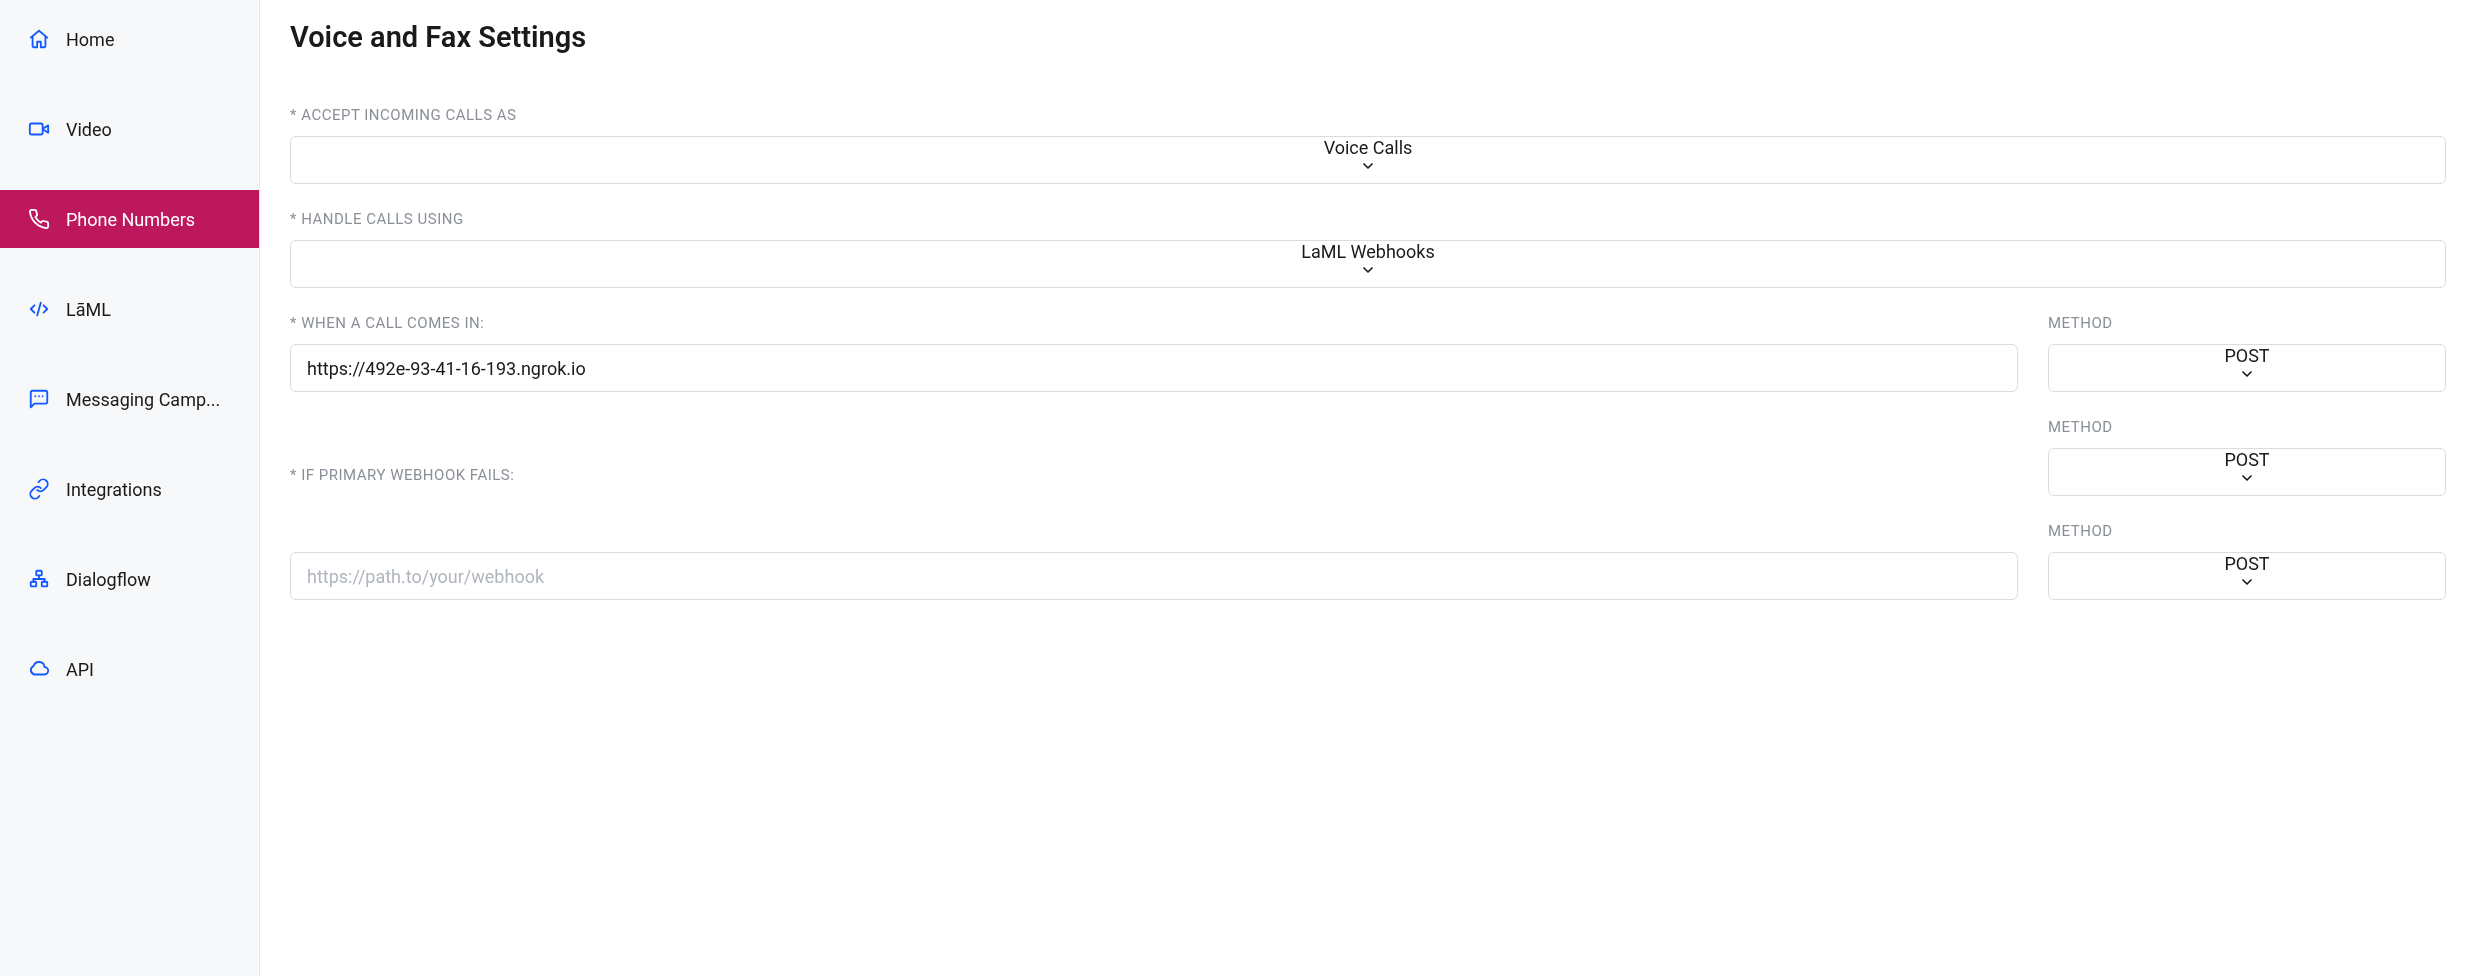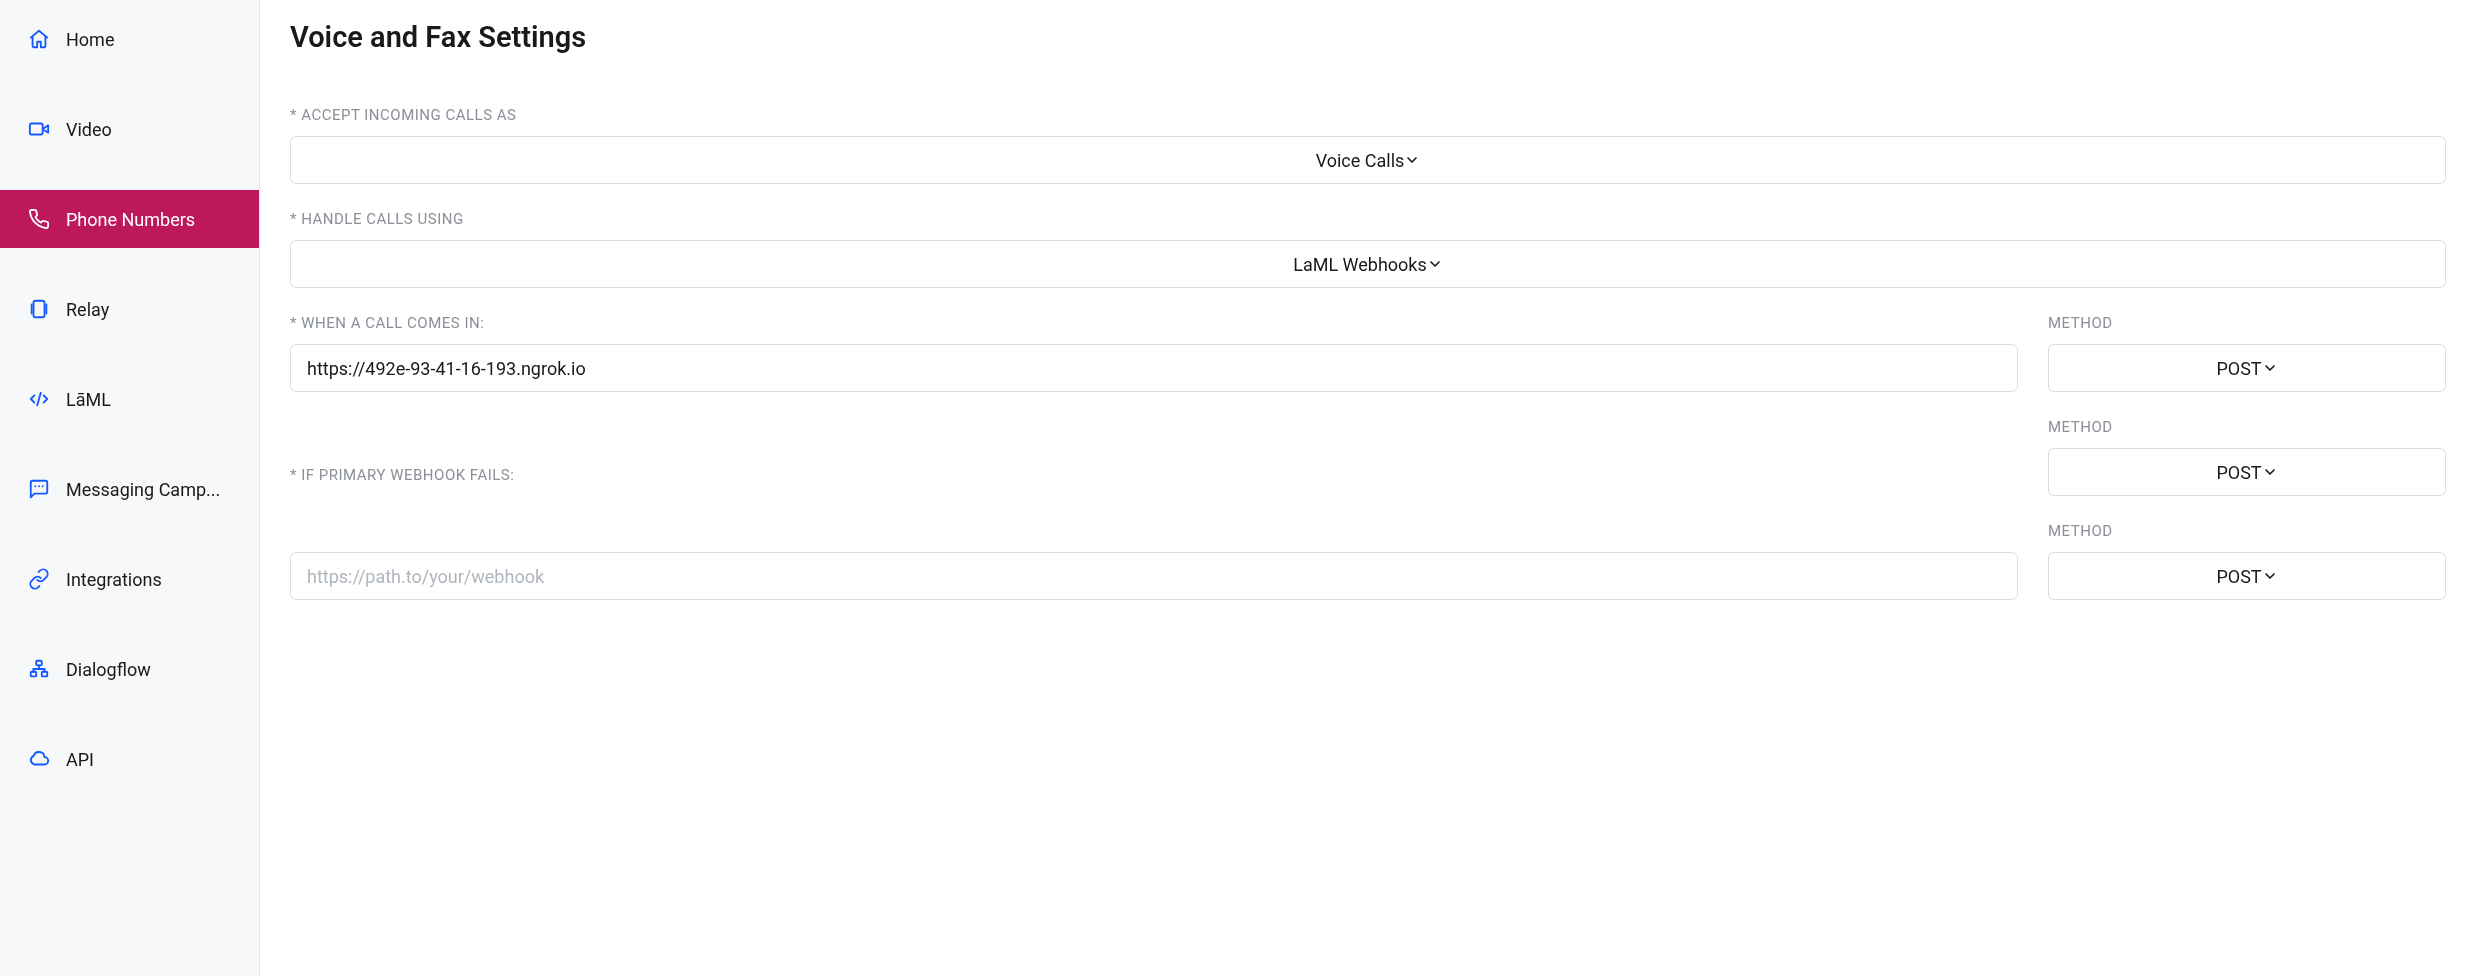--- a/index.html
+++ b/index.html
@@ -86,21 +86,21 @@
       padding: 0 16px;
       font-size: 18px;
       color: #1a1a1a;
       background: #ffffff;
       display: flex;
       align-items: center;
       position: relative;
     }
     .input::placeholder { color: #b0b6be; }
     .input { outline: none; }
-    .select { cursor: pointer; justify-content: center; }
+    .select { cursor: pointer; justify-content: flex-start; flex-direction: column; }
     .select .chevron {
       display: flex;
       align-items: center;
       color: #1a1a1a;
     }
     .select .chevron svg { width: 16px; height: 16px; }
     input.input { font-family: inherit; }
   </style>
 </head>
 <body>
@@ -124,30 +124,20 @@
     </span>
     <span class="label">Video</span>
   </div>
   <div class="sidebar-item active">
     <span class="icon">
       <svg viewBox="0 0 24 24" fill="none" stroke="currentColor" stroke-width="2" stroke-linecap="round" stroke-linejoin="round">
           <path d="M22 16.92v3a2 2 0 0 1-2.18 2 19.86 19.86 0 0 1-8.63-3.07 19.5 19.5 0 0 1-6-6A19.86 19.86 0 0 1 2.12 4.18 2 2 0 0 1 4.11 2h3a2 2 0 0 1 2 1.72c.13.96.37 1.9.72 2.81a2 2 0 0 1-.45 2.11L8.09 9.91a16 16 0 0 0 6 6l1.27-1.27a2 2 0 0 1 2.11-.45c.91.35 1.85.59 2.81.72A2 2 0 0 1 22 16.92z"></path>
         </svg>
     </span>
     <span class="label">Phone Numbers</span>
-  </div>
-  <div class="sidebar-item">
-    <span class="icon">
-      <svg viewBox="0 0 24 24" fill="none" stroke="currentColor" stroke-width="2" stroke-linecap="round" stroke-linejoin="round">
-          <rect x="6" y="3" width="12" height="18" rx="2"></rect>
-          <line x1="4" y1="7" x2="4" y2="17"></line>
-          <line x1="20" y1="7" x2="20" y2="17"></line>
-        </svg>
-    </span>
-    <span class="label">Relay</span>
   </div>
   <div class="sidebar-item">
     <span class="icon">
       <svg viewBox="0 0 24 24" fill="none" stroke="currentColor" stroke-width="2" stroke-linecap="round" stroke-linejoin="round">
           <polyline points="7 8 3 12 7 16"></polyline>
           <polyline points="17 8 21 12 17 16"></polyline>
           <line x1="14" y1="5" x2="10" y2="19"></line>
         </svg>
     </span>
     <span class="label">LāML</span>

